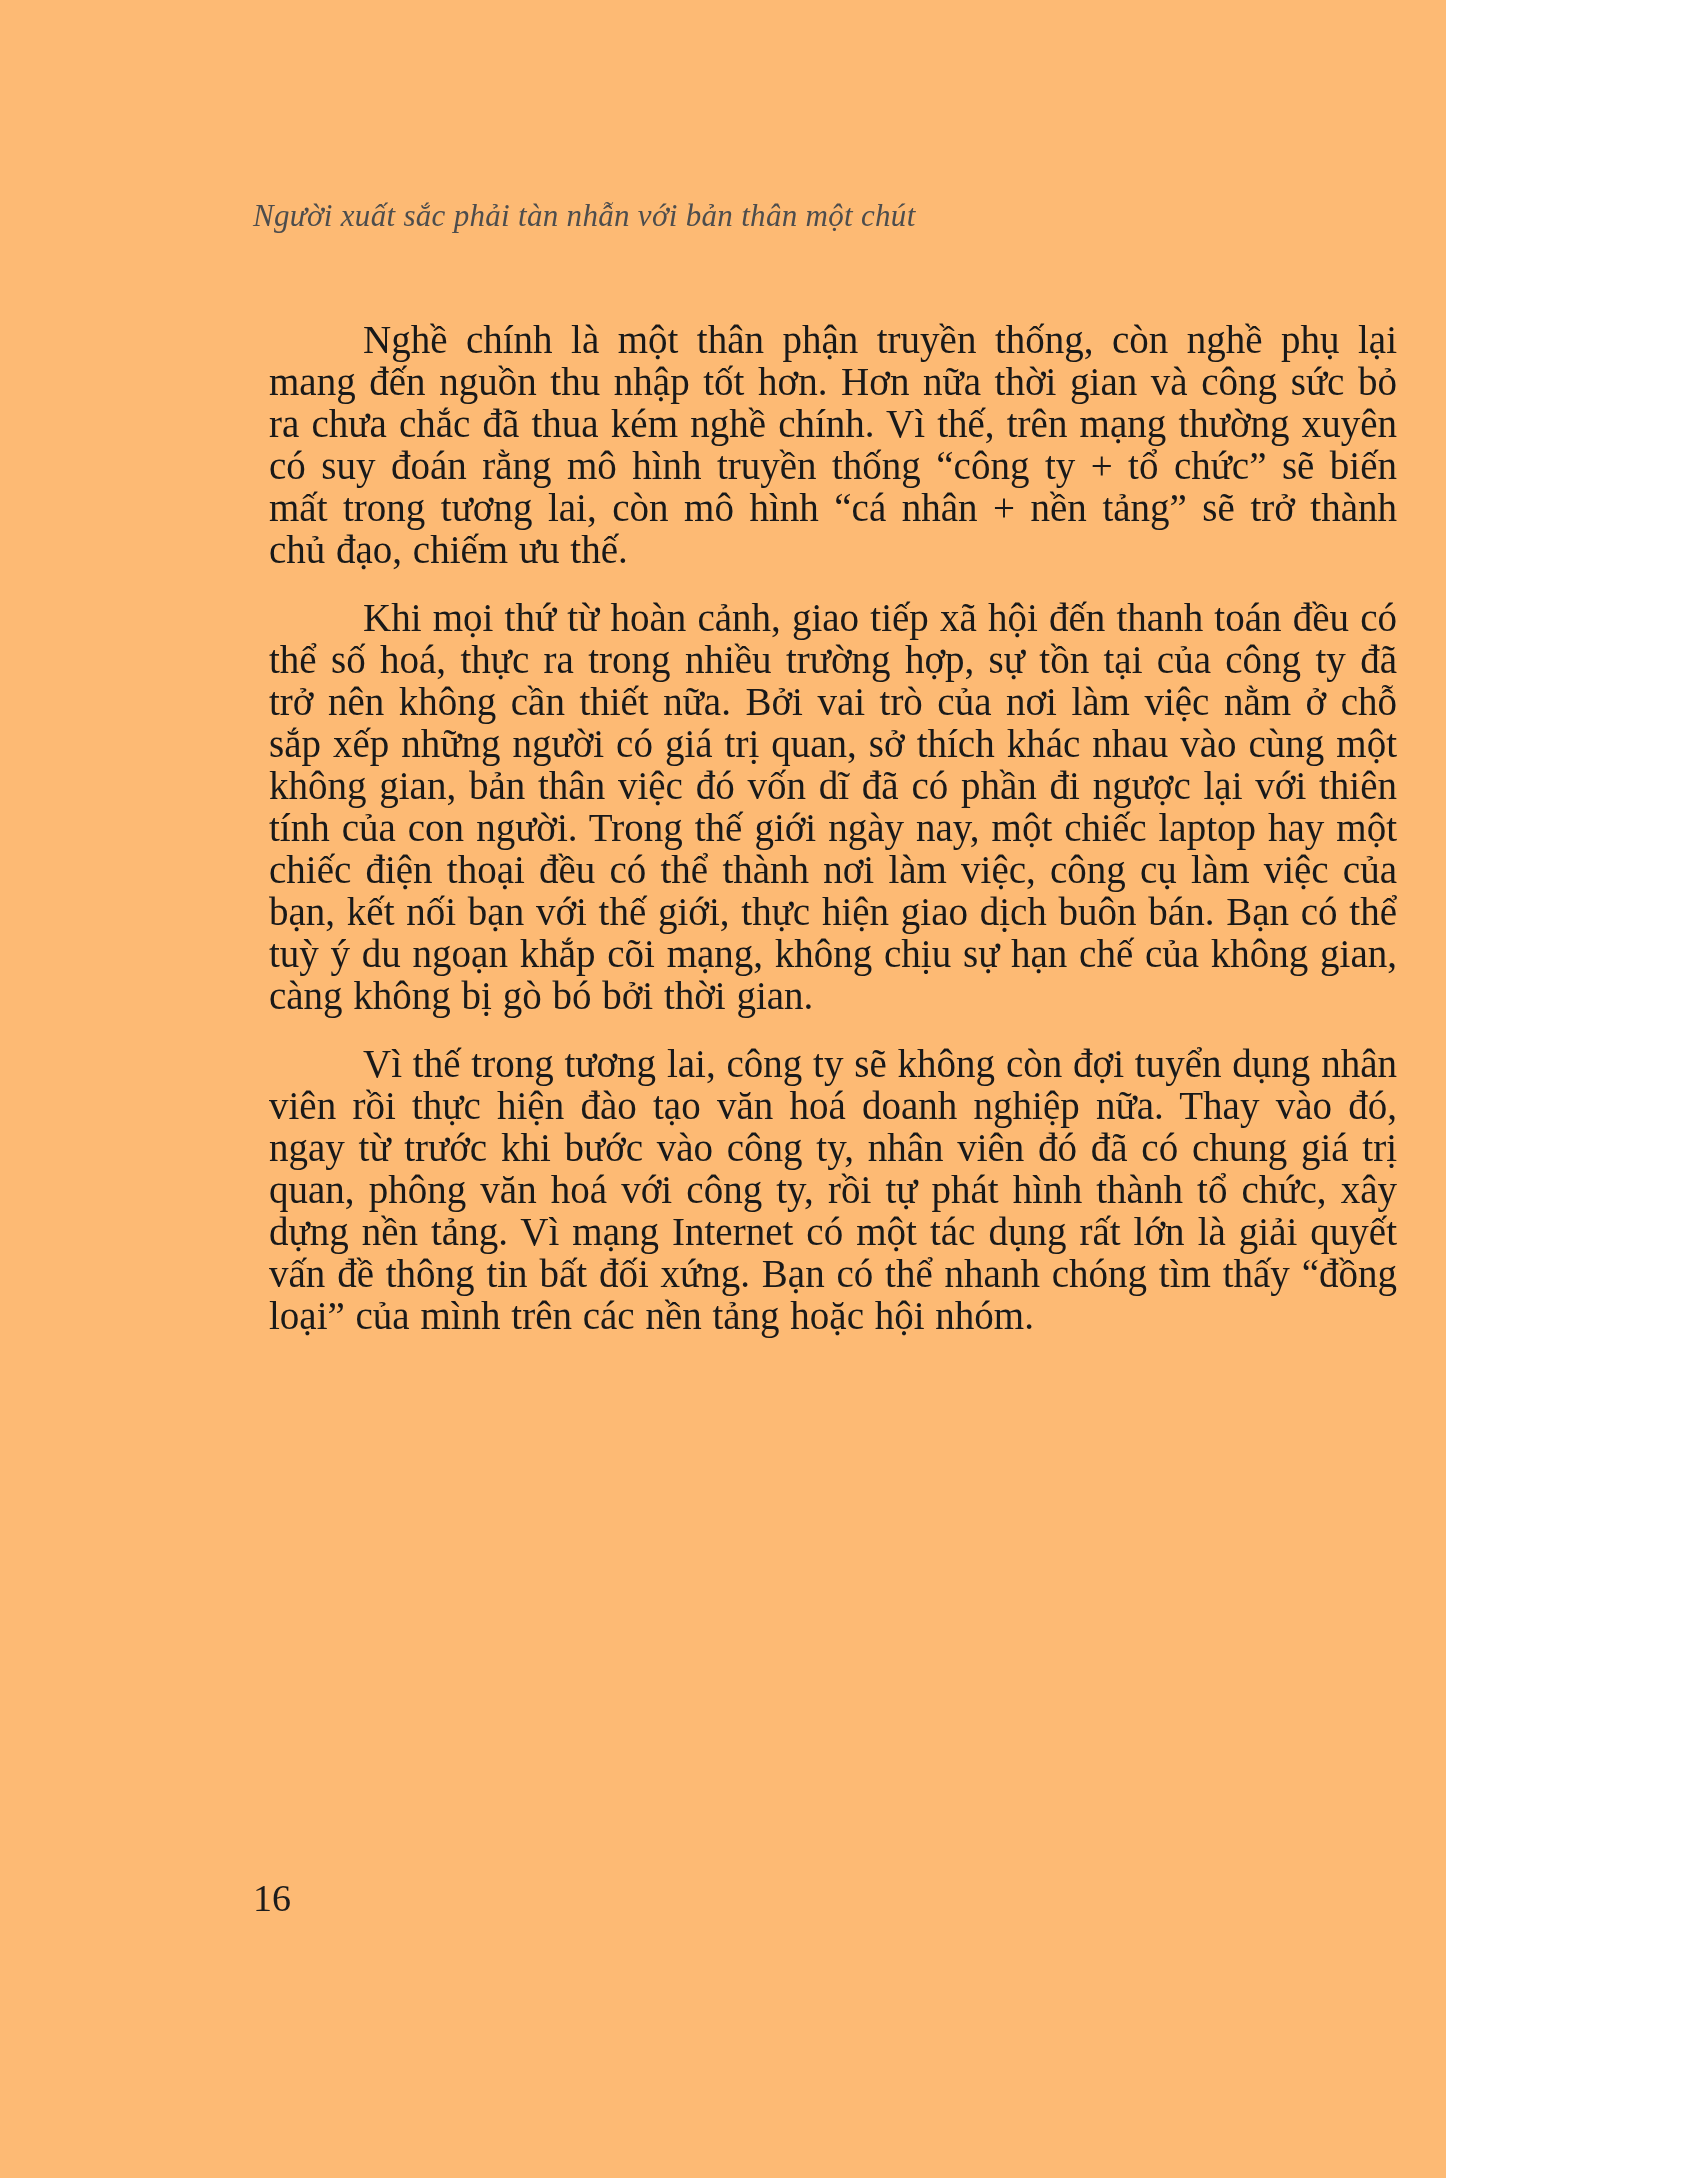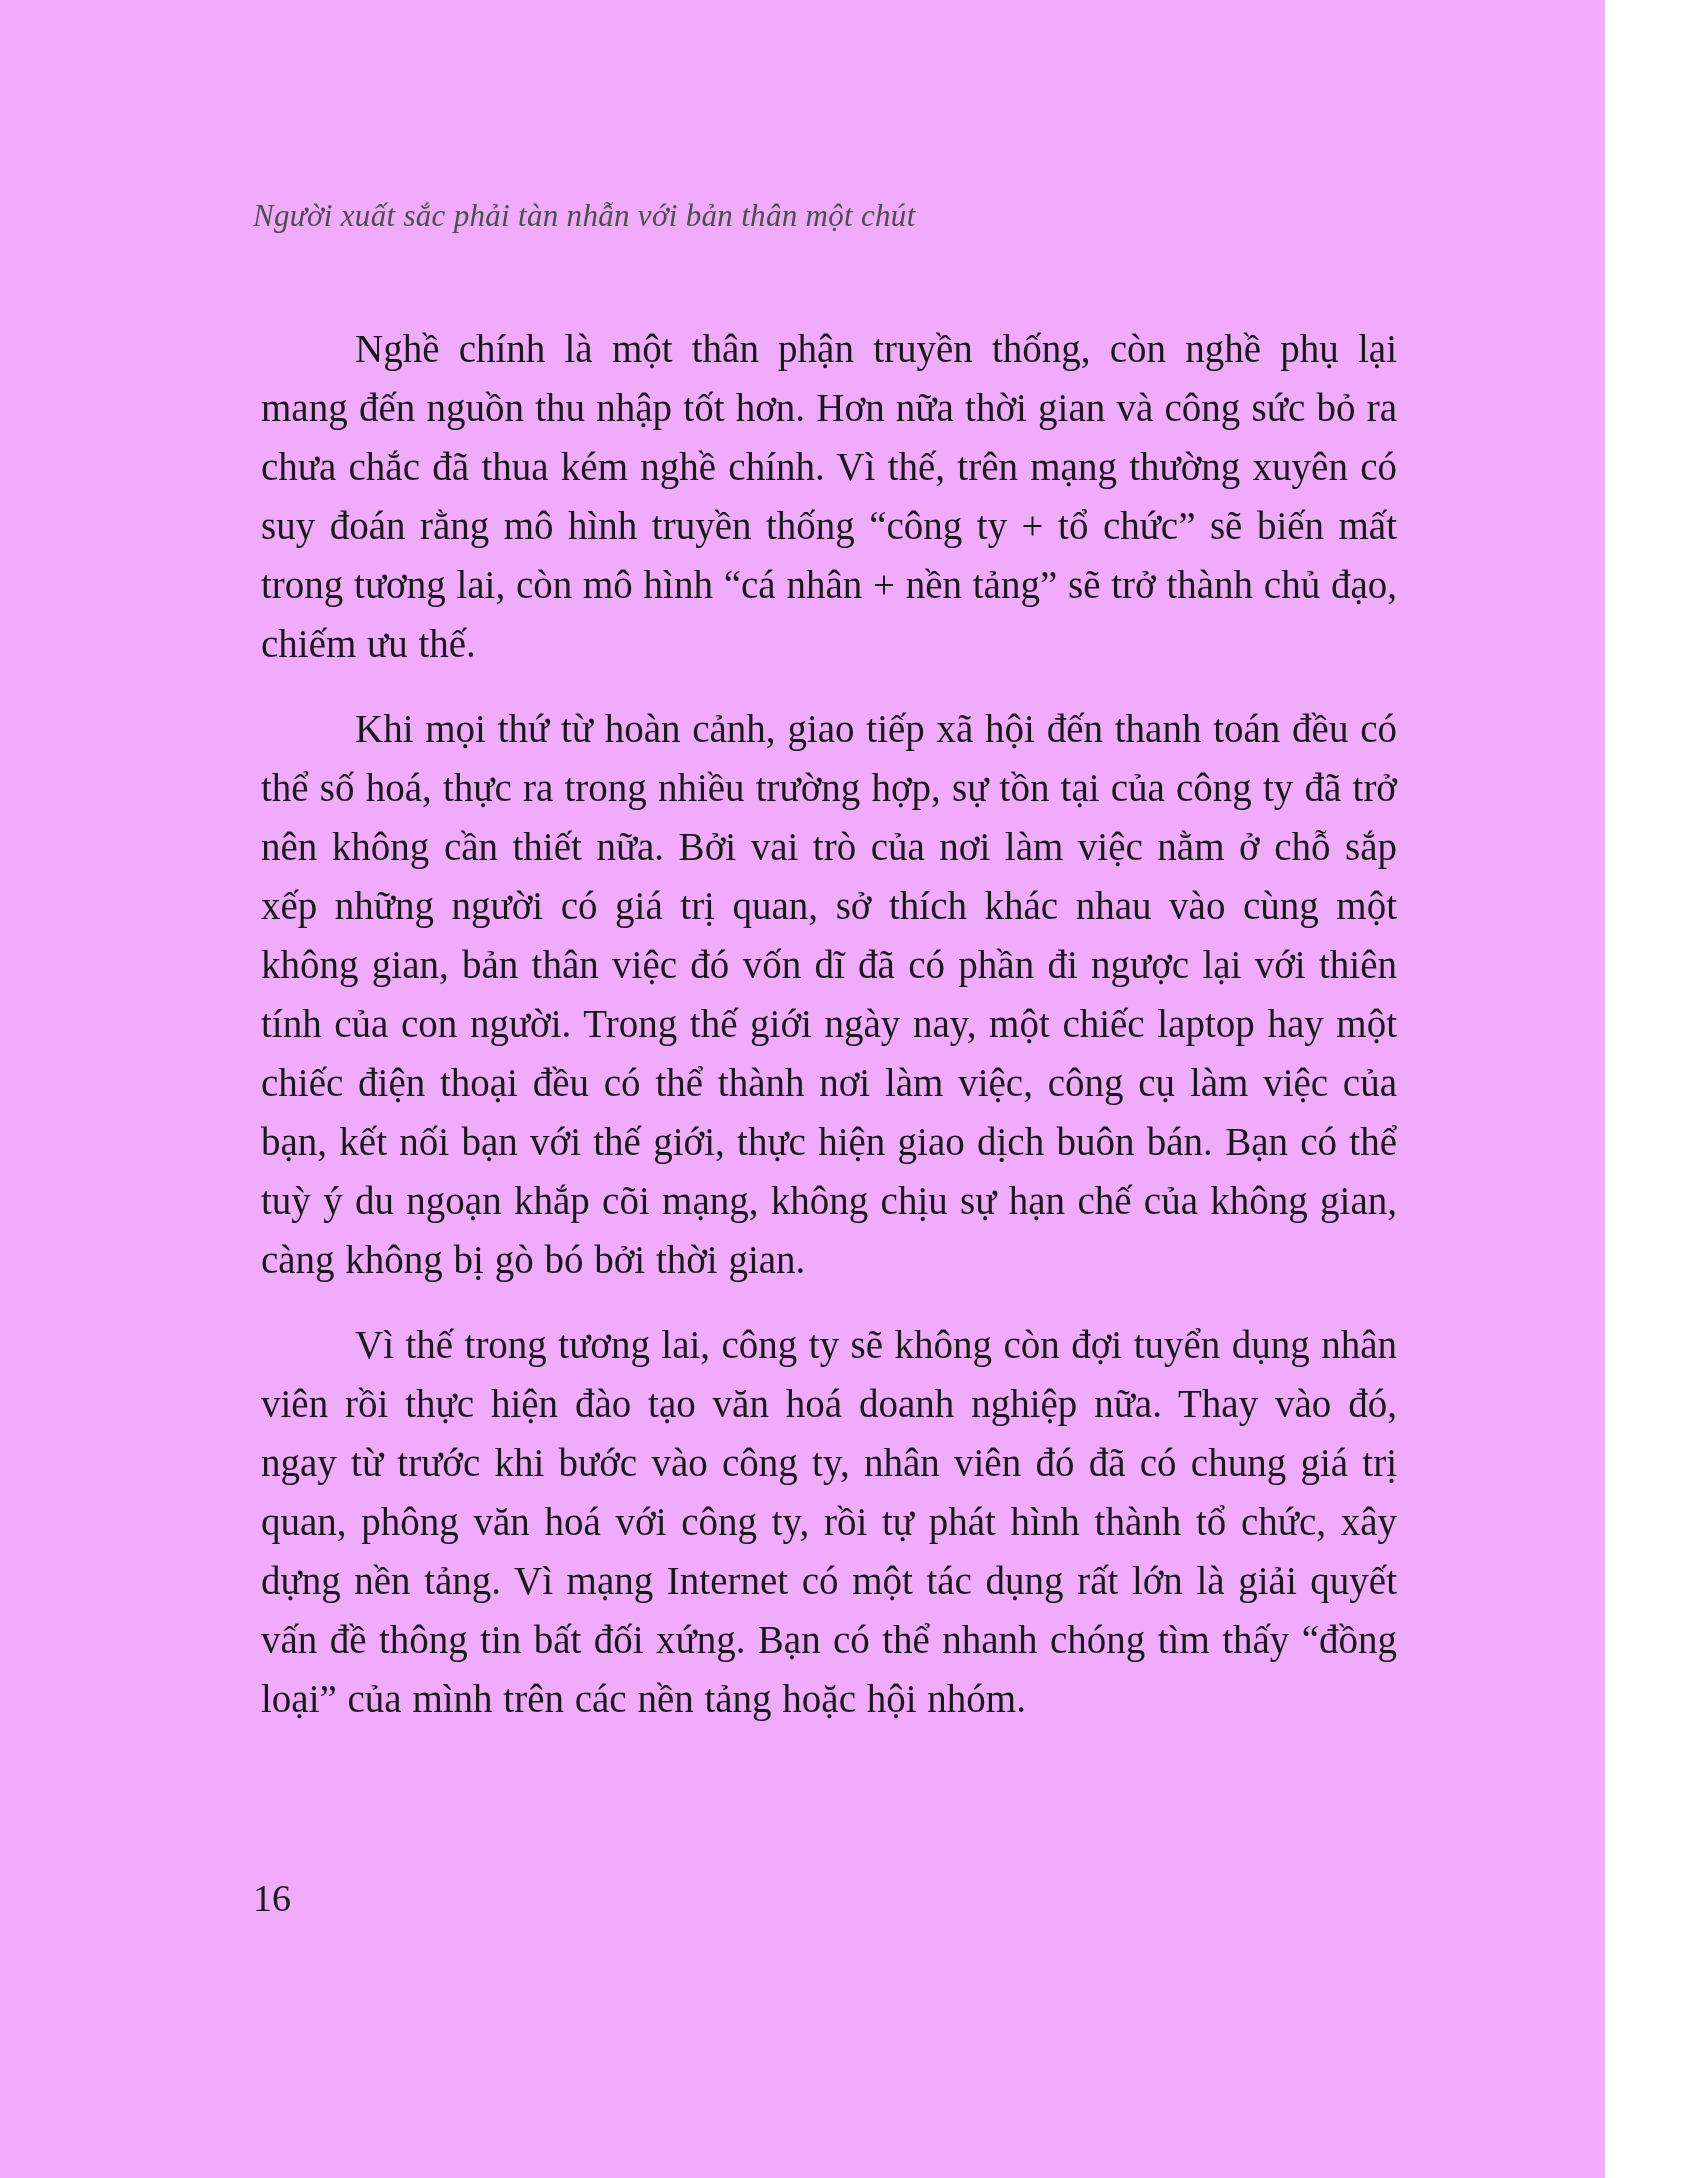--- a/index.html
+++ b/index.html
@@ -2,47 +2,48 @@
 <html><head>
 <meta charset="utf-8">
 <style>
   html, body {
     margin: 0;
     padding: 0;
     background: #ffffff;
   }
   .page {
     position: relative;
-    width: 1605px;
+    width: 1430px;
     height: 2178px;
-    background: #f0abfc;
+    background: #fdba74;
     font-family: "Liberation Serif", "DejaVu Serif", serif;
     color: #1c1c1c;
     overflow: hidden;
+    padding-left: 16px;
   }
   .running-header {
     position: absolute;
     left: 253px;
     top: 198px;
     width: 1148px;
     font-style: italic;
     font-size: 31px;
     letter-spacing: 0.3px;
     color: #4d4d4d;
   }
   .content {
     position: absolute;
     left: 253px;
     top: 319px;
     width: 1144px;
   }
   .content p {
-    margin: 0 0 26px 8px;
+    margin: 0 0 26px 16px;
     font-size: 39px;
-    line-height: 59px;
+    line-height: 42px;
     text-align: justify;
     text-indent: 94px;
     color: #191919;
     word-spacing: 1px;
   }
   .page-number {
     position: absolute;
     left: 253px;
     top: 1876px;
     font-size: 38px;

